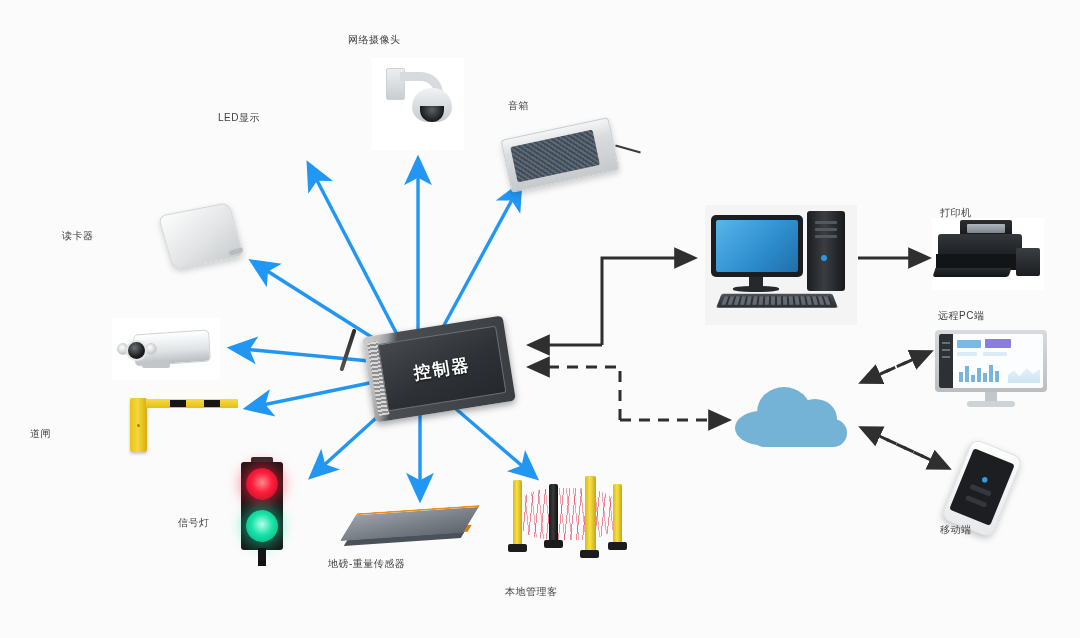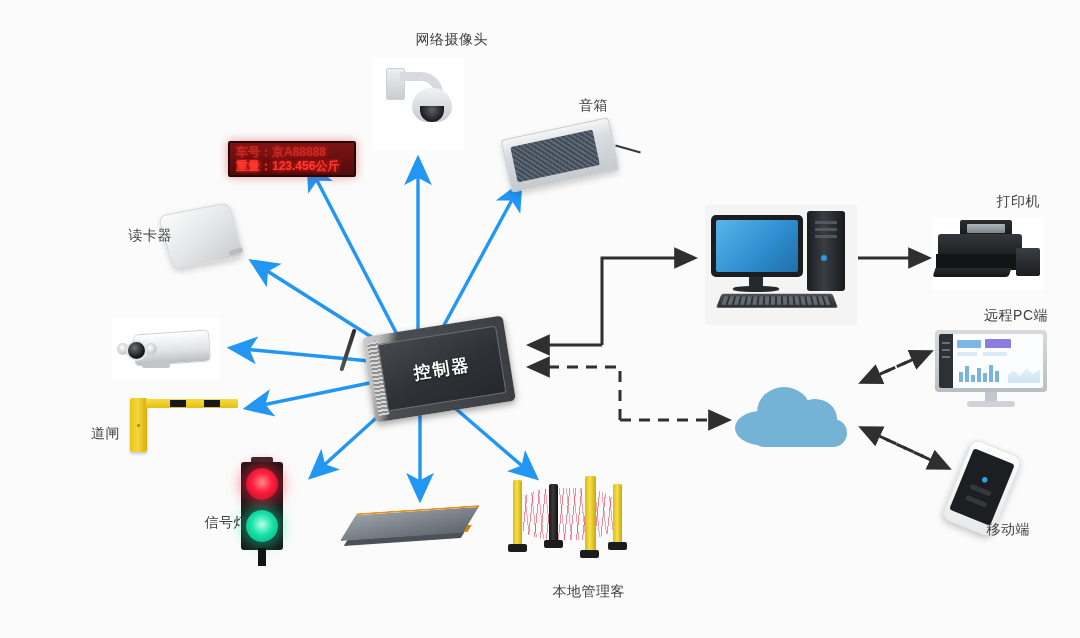--- a/index.html
+++ b/index.html
@@ -5,22 +5,22 @@
   html,body{margin:0;padding:0;}
   body{
     width:1080px;height:638px;
     background:#fbfbfb;
     font-family:"Liberation Sans","DejaVu Sans",sans-serif;
     overflow:hidden;position:relative;
   }
   #stage{position:absolute;inset:0;width:1080px;height:638px;}
   .node{position:absolute;}
   .lbl{
-    position:absolute;color:#3f3f3f;font-size:14px;line-height:19px;
-    text-align:right;white-space:pre-line;letter-spacing:.5px;
+    position:absolute;color:#3f3f3f;font-size:10px;line-height:19px;
+    text-align:left;white-space:pre-line;letter-spacing:.5px;
   }
   svg.wires{position:absolute;left:0;top:0;width:1080px;height:638px;pointer-events:none;}
 
   
   .ctrl-wrap{left:360px;top:320px;width:160px;height:100px;}
   .ctrl-body{
     position:absolute;left:8px;top:6px;width:142px;height:86px;
     transform:rotate(-9deg);
     background:linear-gradient(105deg,#cfcfcf 0%,#bdbdbd 10%,#9a9a9a 16%,#4a4d52 22%,#3a3d42 100%);
     border-radius:5px;box-shadow:0 3px 7px rgba(0,0,0,.35);
@@ -251,24 +251,21 @@
   </div>
 
   <div class="node ptz">
     <div class="ptz-mount"></div>
     <div class="ptz-arm"></div>
     <div class="ptz-dome"></div>
     <div class="ptz-glass"></div>
   </div>
   <div class="lbl" style="left:348px;top:30px;width:140px;">网络摄像头</div>
 
-  <div class="node led">
-    <div class="led-row dim">车号：京A88888</div>
-    <div class="led-row">重量：123.456公斤</div>
-  </div>
+  <div class="lbl" style="left:218px;top:108px;width:150px;">LED显示</div>
 
   <div class="node speaker">
     <div class="spk-body">
       <div class="spk-grille"></div>
     </div>
     <div class="spk-cable"></div>
   </div>
   <div class="lbl" style="left:508px;top:96px;width:100px;">音箱</div>
 
   <div class="node reader">
@@ -299,20 +296,21 @@
     </div>
     <div class="signal-pole"></div>
   </div>
   <div class="lbl" style="left:178px;top:513px;width:70px;">信号灯</div>
 
   <div class="node scale">
     <div class="scale-side"></div>
     <div class="scale-edge"></div>
     <div class="scale-top"></div>
   </div>
+  <div class="lbl" style="left:328px;top:554px;width:170px;">地磅-重量传感器</div>
 
   <div class="node grating">
     <div class="beams"></div>
     <div class="gpost" style="left:8px;top:10px;height:66px;">
         <i class="gbase"></i>
       </div>
     <div class="gpost dark" style="left:44px;top:14px;height:58px;">
         <i class="gbase"></i>
       </div>
     <div class="gpost" style="left:80px;top:6px;height:76px;width:11px;">
@@ -339,21 +337,21 @@
     <div class="pc-kb"></div>
   </div>
 
   <div class="node printer">
     <div class="prn-tray"></div>
     <div class="prn-top"></div>
     <div class="prn-mid"></div>
     <div class="prn-out"></div>
     <div class="prn-ink"></div>
   </div>
-  <div class="lbl" style="left:940px;top:192px;width:100px;">打印机</div>
+  <div class="lbl" style="left:940px;top:204px;width:100px;font-family:Liberation Mono, monospace;">打印机</div>
 
   <div class="node cloud">
     <b1></b1>
       <b2></b2>
       <b3></b3>
       <b4></b4>
   </div>
 
   <div class="node rpc">
     <div class="rpc-frame">

